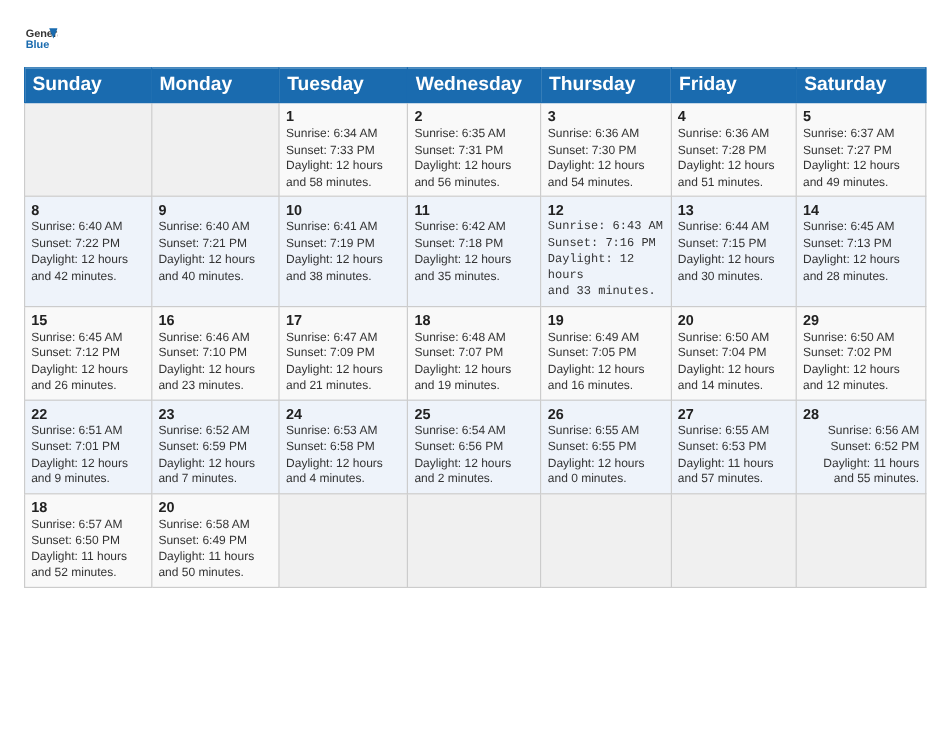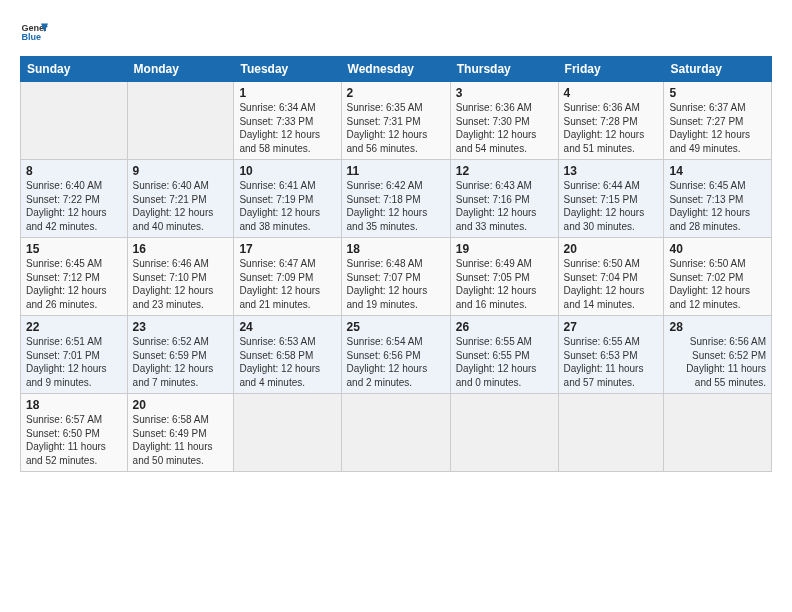--- a/index.html
+++ b/index.html
@@ -46,21 +46,21 @@
       margin-top: 2px;
     }
     .calendar {
       width: 100%;
       border-collapse: collapse;
       font-size: 10.5px;
     }
     .calendar thead th {
       background: #1a6baf;
       color: #fff;
-      font-size: 12px;
+      font-size: 16px;
       font-weight: bold;
       padding: 5px 6px;
       text-align: left;
       border: 1px solid #1a6baf;
     }
     .calendar tbody td {
       border: 1px solid #ccc;
       padding: 4px 5px;
       vertical-align: top;
       width: 113px;
@@ -183,21 +183,21 @@
           </td>
           <td>
             <span class="day-num">11</span>
             <div class="day-info" style="white-space: pre-line;">Sunrise: 6:42 AM
 Sunset: 7:18 PM
 Daylight: 12 hours
 and 35 minutes.</div>
           </td>
           <td>
             <span class="day-num">12</span>
-            <div class="day-info" style="white-space: pre-line;">Sunrise: 6:43 AM
+            <div class="day-info" style="white-space: pre-line; font-family: Liberation Mono, monospace;">Sunrise: 6:43 AM
 Sunset: 7:16 PM
 Daylight: 12 hours
 and 33 minutes.</div>
           </td>
           <td>
             <span class="day-num">13</span>
             <div class="day-info" style="white-space: pre-line;">Sunrise: 6:44 AM
 Sunset: 7:15 PM
 Daylight: 12 hours
 and 30 minutes.</div>
@@ -247,21 +247,21 @@
 and 16 minutes.</div>
           </td>
           <td>
             <span class="day-num">20</span>
             <div class="day-info" style="white-space: pre-line;">Sunrise: 6:50 AM
 Sunset: 7:04 PM
 Daylight: 12 hours
 and 14 minutes.</div>
           </td>
           <td>
-            <span class="day-num">40</span>
+            <span class="day-num">29</span>
             <div class="day-info" style="white-space: pre-line;">Sunrise: 6:50 AM
 Sunset: 7:02 PM
 Daylight: 12 hours
 and 12 minutes.</div>
           </td>
         </tr>
         <tr>
           <td>
             <span class="day-num">22</span>
             <div class="day-info" style="white-space: pre-line;">Sunrise: 6:51 AM

